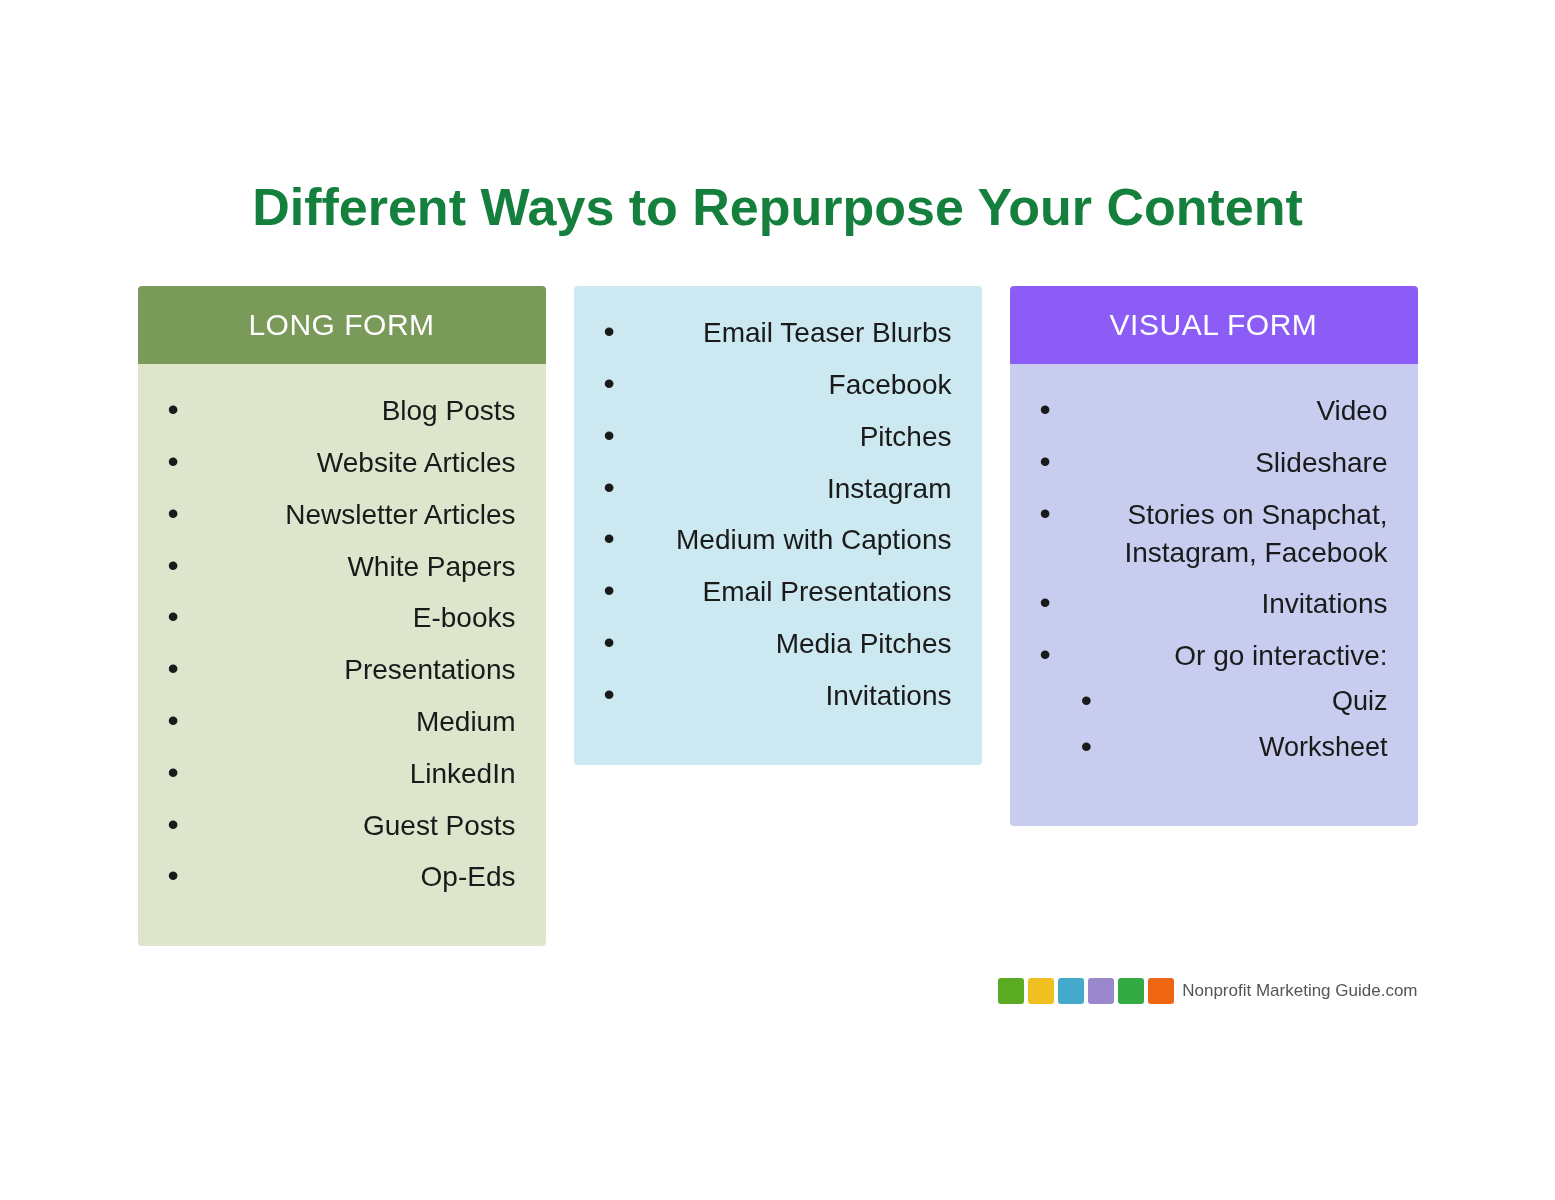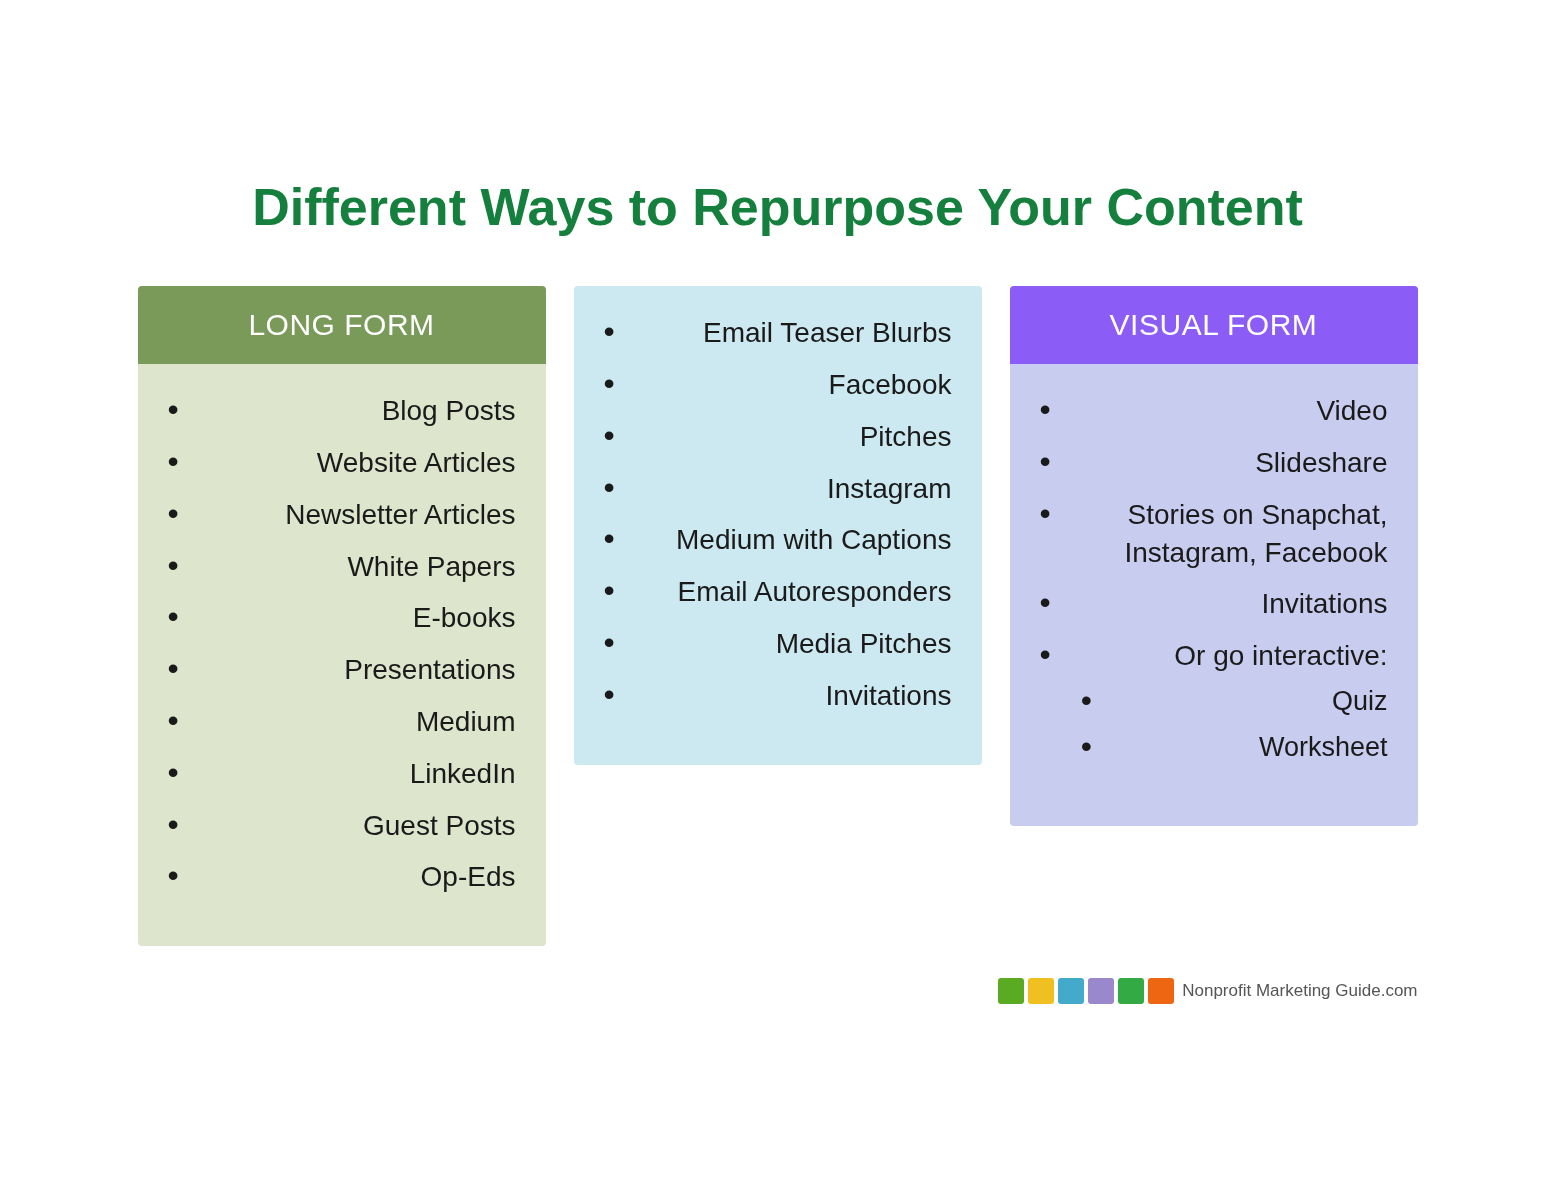--- a/index.html
+++ b/index.html
@@ -197,21 +197,21 @@
           <div class="list-item">
             <span class="bullet">•</span>
             <span class="item-text">Instagram</span>
           </div>
           <div class="list-item">
             <span class="bullet">•</span>
             <span class="item-text">Medium with Captions</span>
           </div>
           <div class="list-item">
             <span class="bullet">•</span>
-            <span class="item-text">Email Autoresponders</span>
+            <span class="item-text">Email Presentations</span>
           </div>
           <div class="list-item">
             <span class="bullet">•</span>
             <span class="item-text">Media Pitches</span>
           </div>
           <div class="list-item">
             <span class="bullet">•</span>
             <span class="item-text">Invitations</span>
           </div>
         </div>

